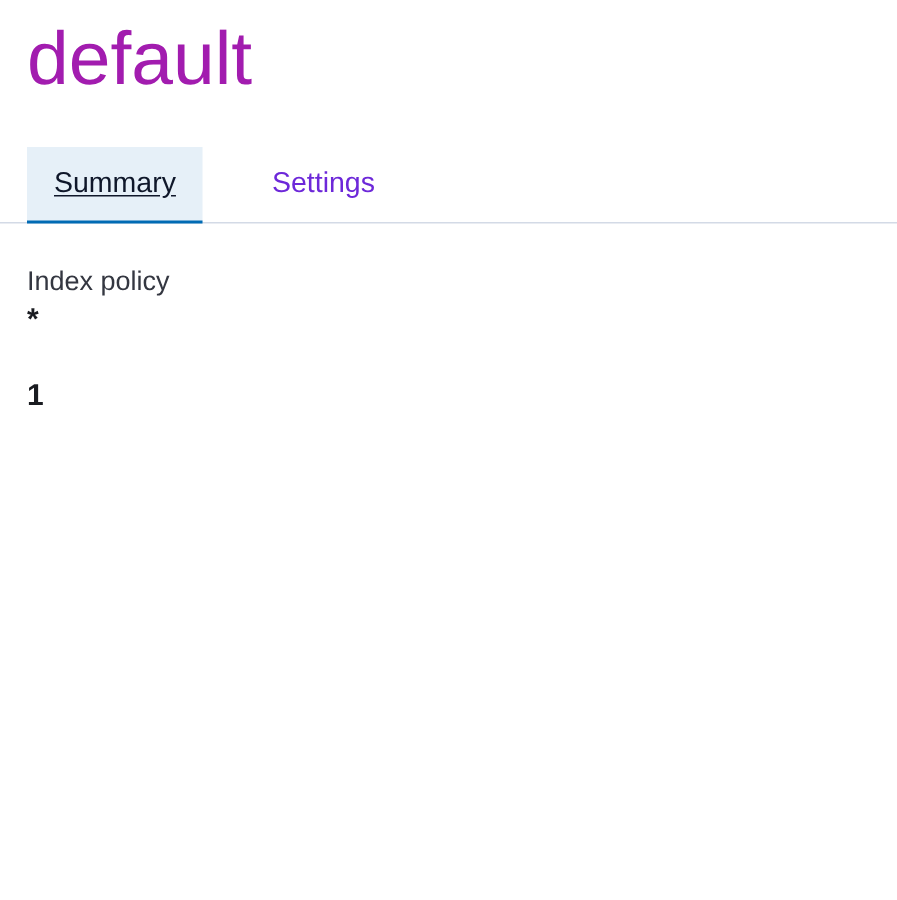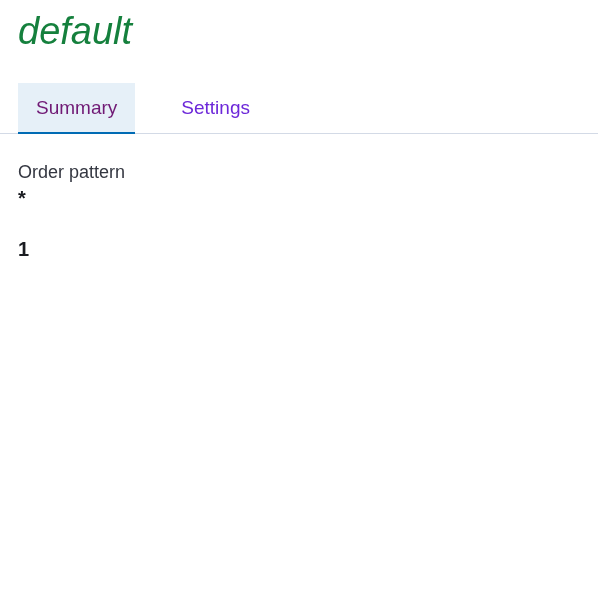--- a/index.html
+++ b/index.html
@@ -8,45 +8,45 @@
       padding: 0;
     }
     body {
       font-family: -apple-system, BlinkMacSystemFont, "Segoe UI", Helvetica, Arial, sans-serif;
       background: #ffffff;
       width: 598px;
       height: 600px;
       padding: 0;
     }
     .page-title {
-      font-size: 38px;
+      font-size: 50px;
       font-weight: 400;
-      color: #15803d;
+      color: #a21caf;
       padding: 10px 18px 30px 18px;
-      font-style: italic;
     }
     .tabs {
       display: flex;
       border-bottom: 1px solid #d3dae6;
       padding-left: 18px;
       gap: 28px;
     }
     .tab {
       padding: 14px 18px;
       font-size: 19px;
       color: #6d28d9;
       cursor: pointer;
       position: relative;
       background: transparent;
       border: none;
       font-family: inherit;
     }
     .tab.active {
       background: #e6f0f8;
-      color: #701a75;
+      color: #0f172a;
+      text-decoration: underline;
       text-underline-offset: 2px;
     }
     .tab.active::after {
       content: "";
       position: absolute;
       left: 0;
       right: 0;
       bottom: -1px;
       height: 2px;
       background: #006bb4;
@@ -74,21 +74,21 @@
 
 <h1 class="page-title">default</h1>
 
 <div class="tabs">
   <button class="tab active">Summary</button>
   <button class="tab">Settings</button>
 </div>
 
 <div class="content">
   <div class="field">
-    <div class="field-label">Order pattern</div>
+    <div class="field-label">Index policy</div>
     <div class="field-value">*</div>
   </div>
   <div class="field">
   </div>
   <div class="field">
     <div class="field-value">1</div>
   </div>
 </div>
 
 </body></html>

